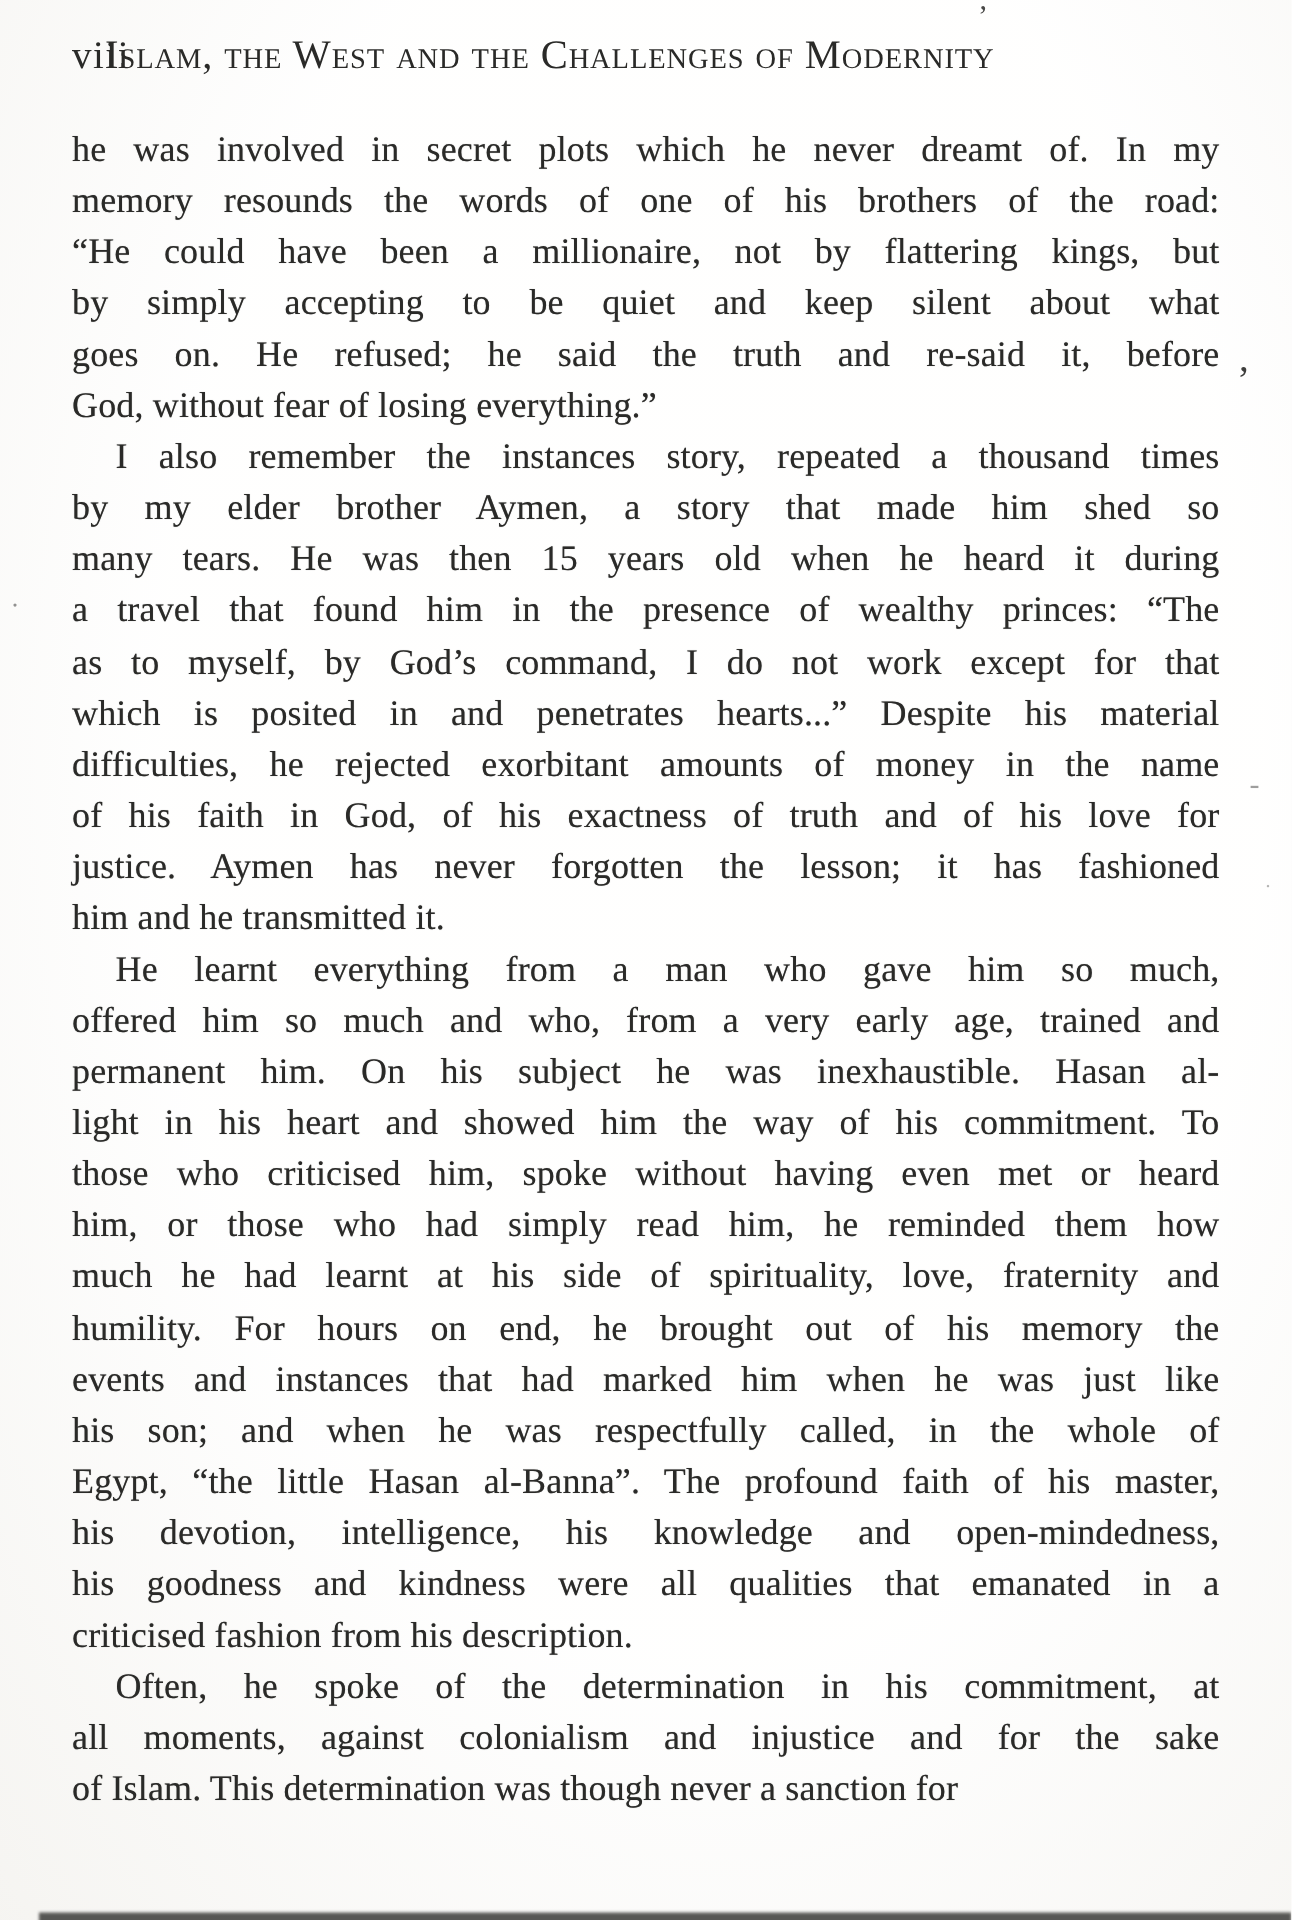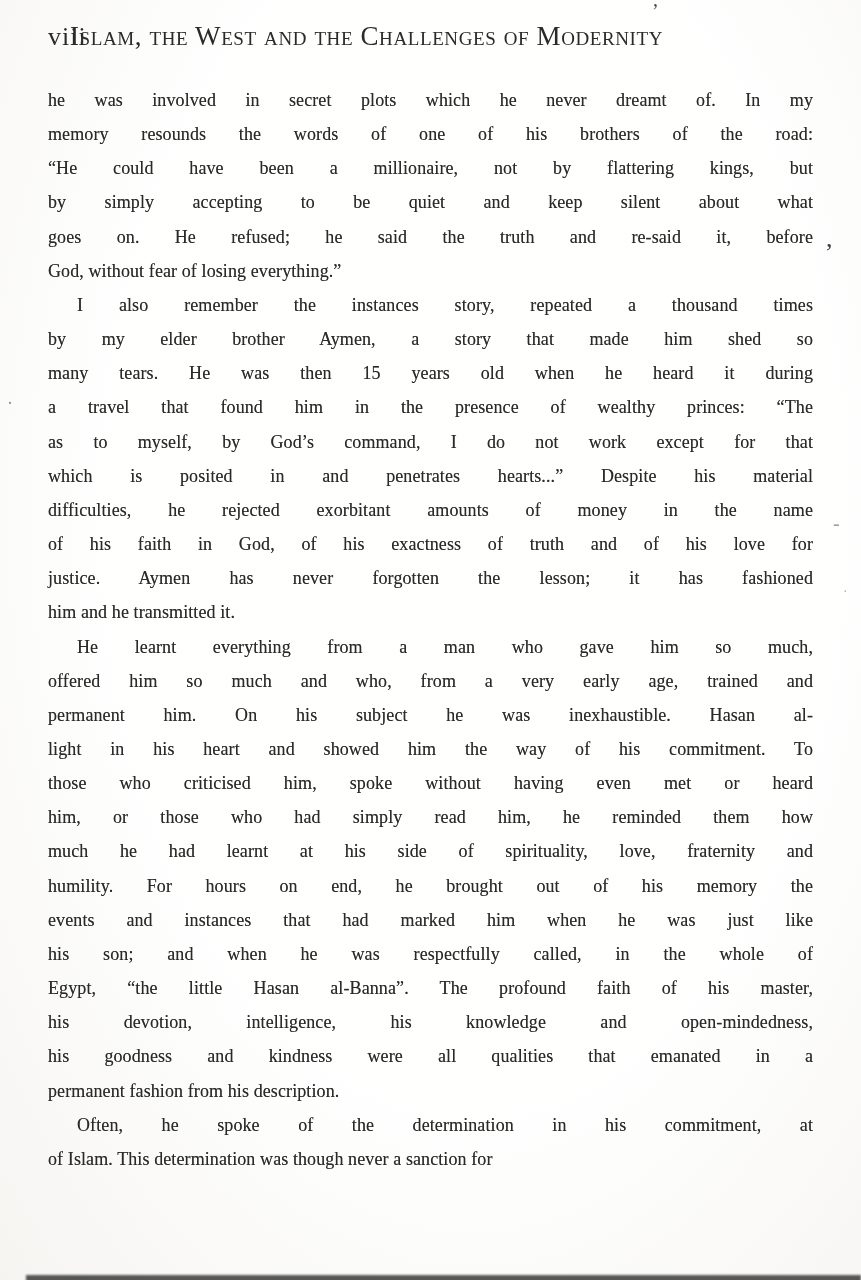--- a/index.html
+++ b/index.html
@@ -46,21 +46,21 @@
   }
   .body-text{
     position:absolute;
     top:83px;
     left:48px;
     width:765px;
   }
   .line{
     height:34.17px;
     line-height:34.17px;
-    font-size:18px;
+    font-size:24px;
     letter-spacing:0.1px;
     white-space:nowrap;
     text-align:justify;
     text-align-last:justify;
     color:var(--ink);
     text-shadow:0 0 0.5px rgba(42,42,40,0.55);
   }
   .line.indent{ padding-left:29px; }
   .line.para-end{ text-align-last:left; }
   .scan-mark{
@@ -112,22 +112,23 @@
       <div class="line">light in his heart and showed him the way of his commitment. To</div>
       <div class="line">those who criticised him, spoke without having even met or heard</div>
       <div class="line">him, or those who had simply read him, he reminded them how</div>
       <div class="line">much he had learnt at his side of spirituality, love, fraternity and</div>
       <div class="line">humility. For hours on end, he brought out of his memory the</div>
       <div class="line">events and instances that had marked him when he was just like</div>
       <div class="line">his son; and when he was respectfully called, in the whole of</div>
       <div class="line">Egypt, “the little Hasan al-Banna”. The profound faith of his master,</div>
       <div class="line">his devotion, intelligence, his knowledge and open-mindedness,</div>
       <div class="line">his goodness and kindness were all qualities that emanated in a</div>
-      <div class="line para-end">permanent fashion from his description.</div>
+      <div class="line para-end">criticised fashion from his description.</div>
       <div class="line indent">Often, he spoke of the determination in his commitment, at</div>
+      <div class="line">all moments, against colonialism and injustice and for the sake</div>
       <div class="line para-end">of Islam. This determination was though never a sanction for</div>
     </main>
 
   <div id="marks">
       <span class="scan-mark" style="left: 652px; top: 1px; font-size: 20px; opacity: 0.85;">’</span>
       <span class="scan-mark" style="left: 826px; top: 226px; font-size: 26px; opacity: 0.9;">,</span>
       <span class="scan-mark" style="left: 7px; top: 394px; font-size: 18px; opacity: 0.5;">·</span>
       <span class="scan-mark" style="left: 833px; top: 513px; font-size: 20px; opacity: 0.45;">-</span>
       <span class="scan-mark" style="left: 843px; top: 585px; font-size: 14px; opacity: 0.35;">·</span>
     </div>

